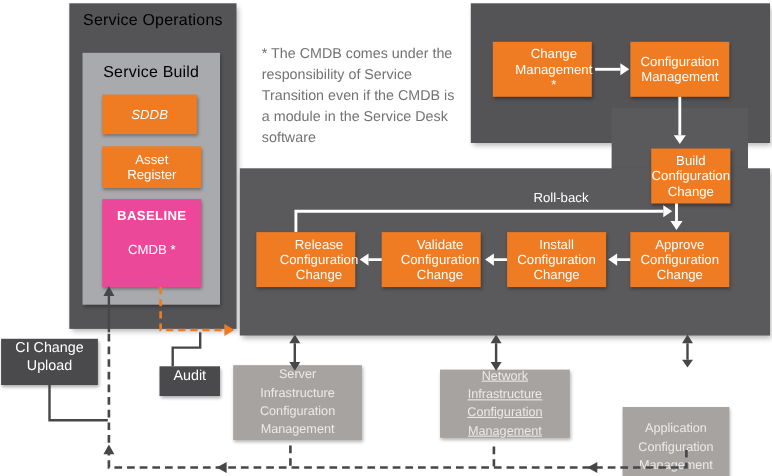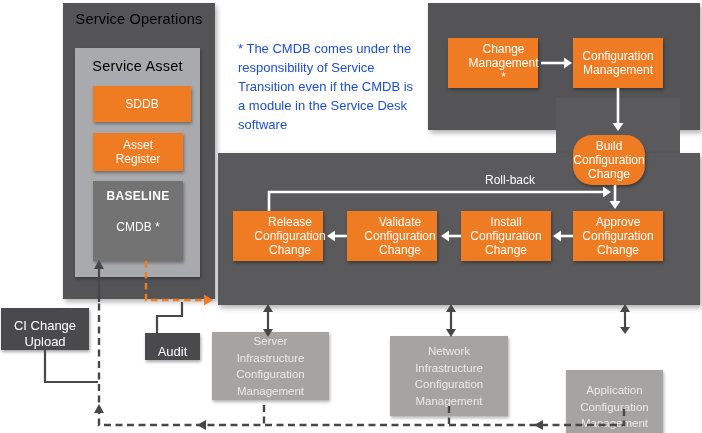--- a/index.html
+++ b/index.html
@@ -31,79 +31,79 @@
     background:#A6A3A1; color:#ECEAE7;
     display:flex; align-items:center; justify-content:center; text-align:center;
     font-size:11.5px; line-height:16.5px;
     box-shadow:1px 2px 3px rgba(0,0,0,0.30);
   }
   .gbox span { display:inline-block; width:88px; }
 
   
   .dbox {
     background:#4A4A4D; color:#ffffff;
-    display:flex; align-items:flex-end; justify-content:center; text-align:center;
+    display:flex; align-items:flex-start; justify-content:center; text-align:center;
     font-size:13px; line-height:16px;
     box-shadow:1px 2px 3px rgba(0,0,0,0.35);
   }
 
   
   #so-box   { left:63px;  top:3px;   width:152px; height:296px; }
   #so-title { left:63px;  top:11px;  width:152px; }
   #sd-panel { left:75px;  top:48px;  width:125px; height:229px; }
   #sd-title { left:75px;  top:58px;  width:125px; }
-  #sddb-box   { left:93px; top:86px;  width:98px; height:36px; }
+  #sddb-box   { left:93px; top:86px;  width:86px; height:36px;font-style:italic; }
   #asset-box  { left:93px; top:133px; width:90px; height:38px; }
   #asset-box span { width:60px;text-align:center; }
   #baseline-box {
     left:93px; top:181px; width:90px; height:80px;
-    background:#737373; color:#fff; text-align:center; font-size:12px;
+    background:#ec4899; color:#fff; text-align:center; font-size:12px;
     box-shadow:1px 2px 3px rgba(0,0,0,0.35);
   }
   #baseline-label { display:block; margin-top:8px; font-weight:bold; letter-spacing:.3px; }
   #cmdb-label { display:block; margin-top:17px; }
 
-  #note { left:238px; top:39px; width:182px; font-size:13px; line-height:19px; color:#1d4ed8; }
+  #note { left:238px; top:39px; width:182px; font-size:13px; line-height:19px; color:#737373; }
 
   #st-box   { left:428px; top:3px; width:272px; height:127px; }
   #st-title { left:428px; top:11px; width:272px; }
   #chg-box  { left:448px; top:38px; width:90px; height:50px;padding-left:21px; }
   #cfm-box  { left:573px; top:38px; width:90px; height:50px; }
 
   #wf-column { left:556px; top:98px; width:124px; height:57px; }
   #wf-box    { left:218px; top:153px; width:482px; height:152px; box-shadow:2px 3px 5px rgba(0,0,0,0.30); }
   #wf-title  { left:234px; top:166px; width:300px; font-size:13.5px; color:#fff; letter-spacing:.2px; }
   #rollback-label { left:480px; top:173px; width:60px; text-align:center; font-size:12px; color:#fff; }
 
-  #build-box    { left:573px; top:135px; width:72px; height:50px;border-radius:19px; }
+  #build-box    { left:592px; top:135px; width:72px; height:50px; }
   #approve-box  { left:573px; top:211px; width:90px; height:50px;text-align:center; }
   #install-box  { left:461px; top:211px; width:90px; height:50px;justify-content:center; }
   #validate-box { left:347px; top:211px; width:90px; height:50px;padding-left:16px; }
   #release-box  { left:233px; top:211px; width:90px; height:50px;padding-left:24px; }
 
   #server-box  { left:212px; top:332px; width:117px; height:68px; }
-  #network-box { left:390px; top:336px; width:118px; height:80px; }
+  #network-box { left:400px; top:336px; width:118px; height:62px;text-decoration:underline; }
   #app-box     { left:566px; top:334px; width:97px;  height:74px;margin-top:36px; }
 
   #ci-box    { left:1px;   top:308px; width:88px; height:42px; }
   #ci-box span { width:70px; }
   #audit-box { left:130px; top:333px; width:55px; height:27px;margin-left:15px; }
 
   #connectors { left:0; top:0; width:702px; height:433px; pointer-events:none; }
 </style>
 </head>
 <body>
 
 <div class="canvas">
 
   <div id="so-box" class="abs sect"></div>
   <div id="so-title" class="abs sect-title">Service Operations</div>
 
   <div id="sd-panel" class="abs panel"></div>
-  <div id="sd-title" class="abs sect-title">Service Asset</div>
+  <div id="sd-title" class="abs sect-title">Service Build</div>
 
   <div id="sddb-box" class="abs obox">
     <span>SDDB</span>
   </div>
   <div id="asset-box" class="abs obox">
     <span>Asset Register</span>
   </div>
   <div id="baseline-box" class="abs">
     <span id="baseline-label">BASELINE</span>
     <span id="cmdb-label">CMDB *</span>

